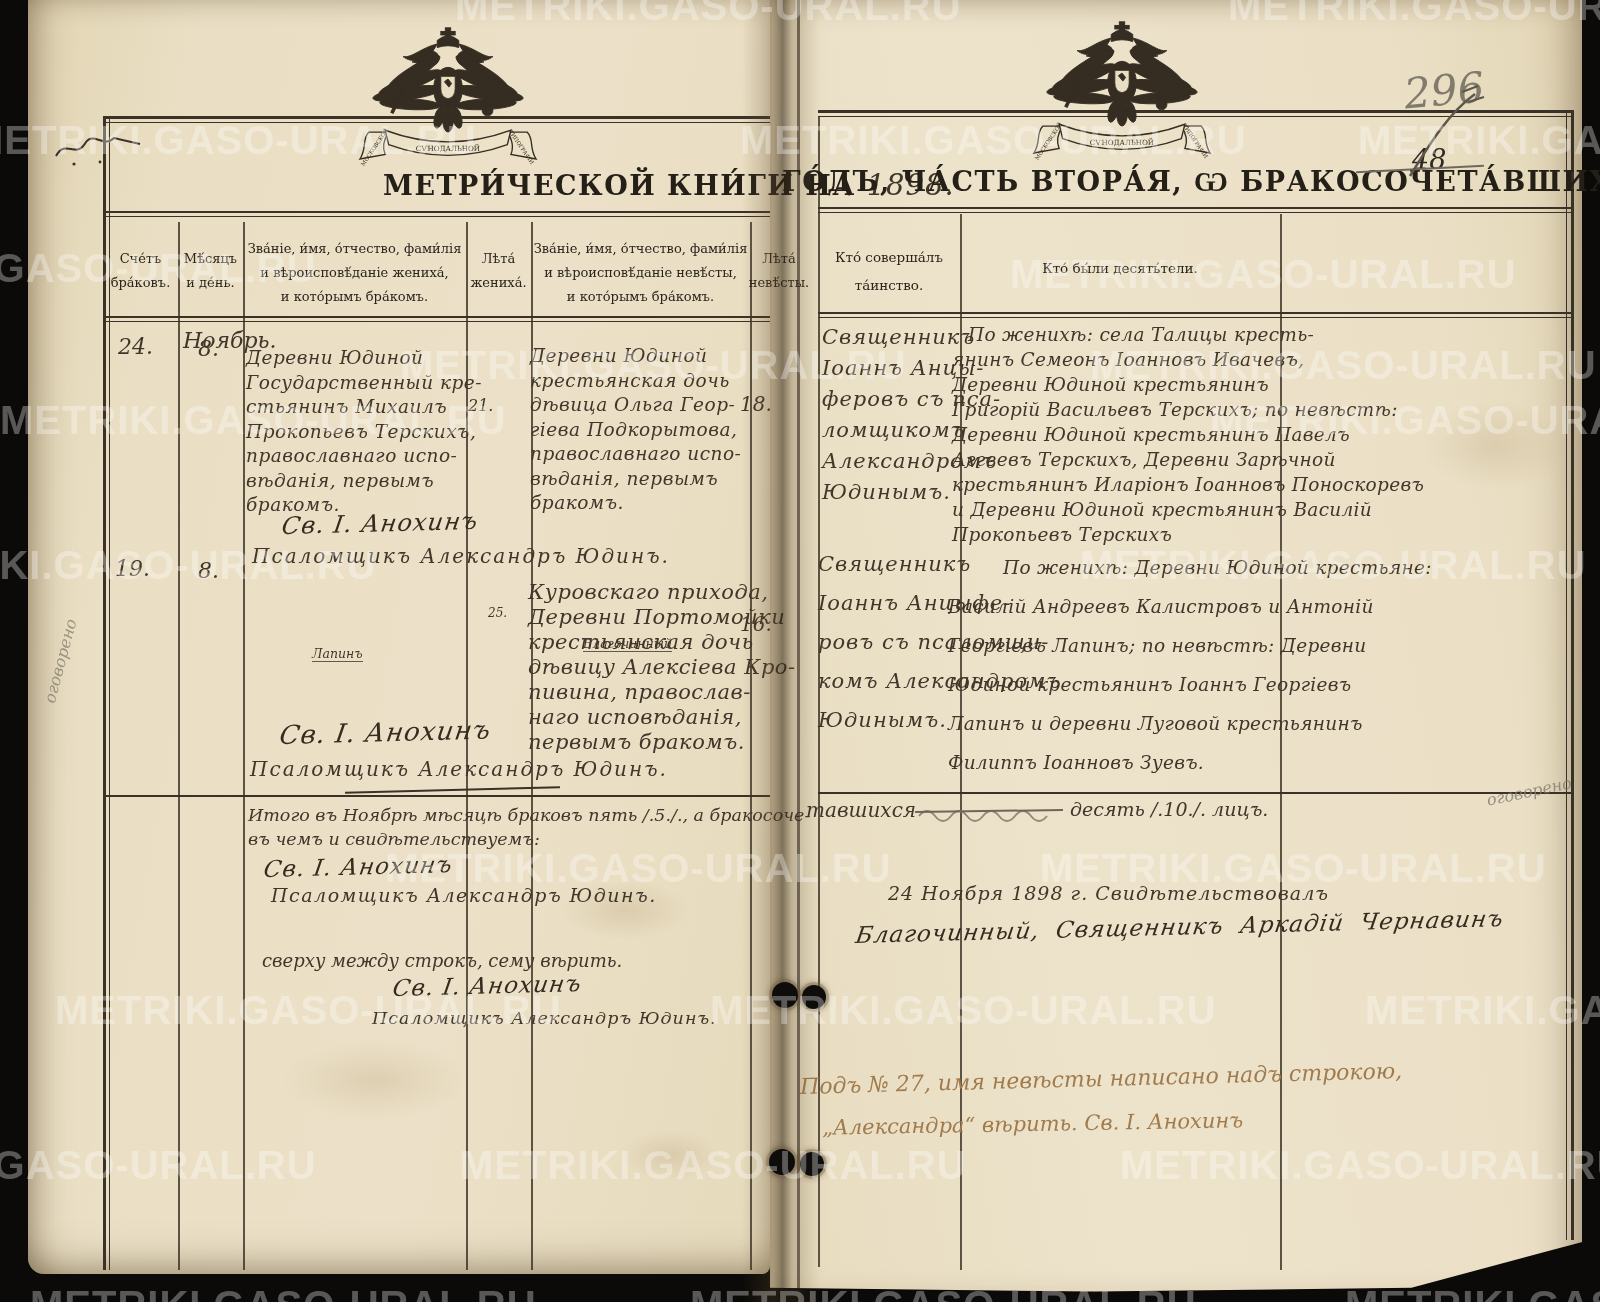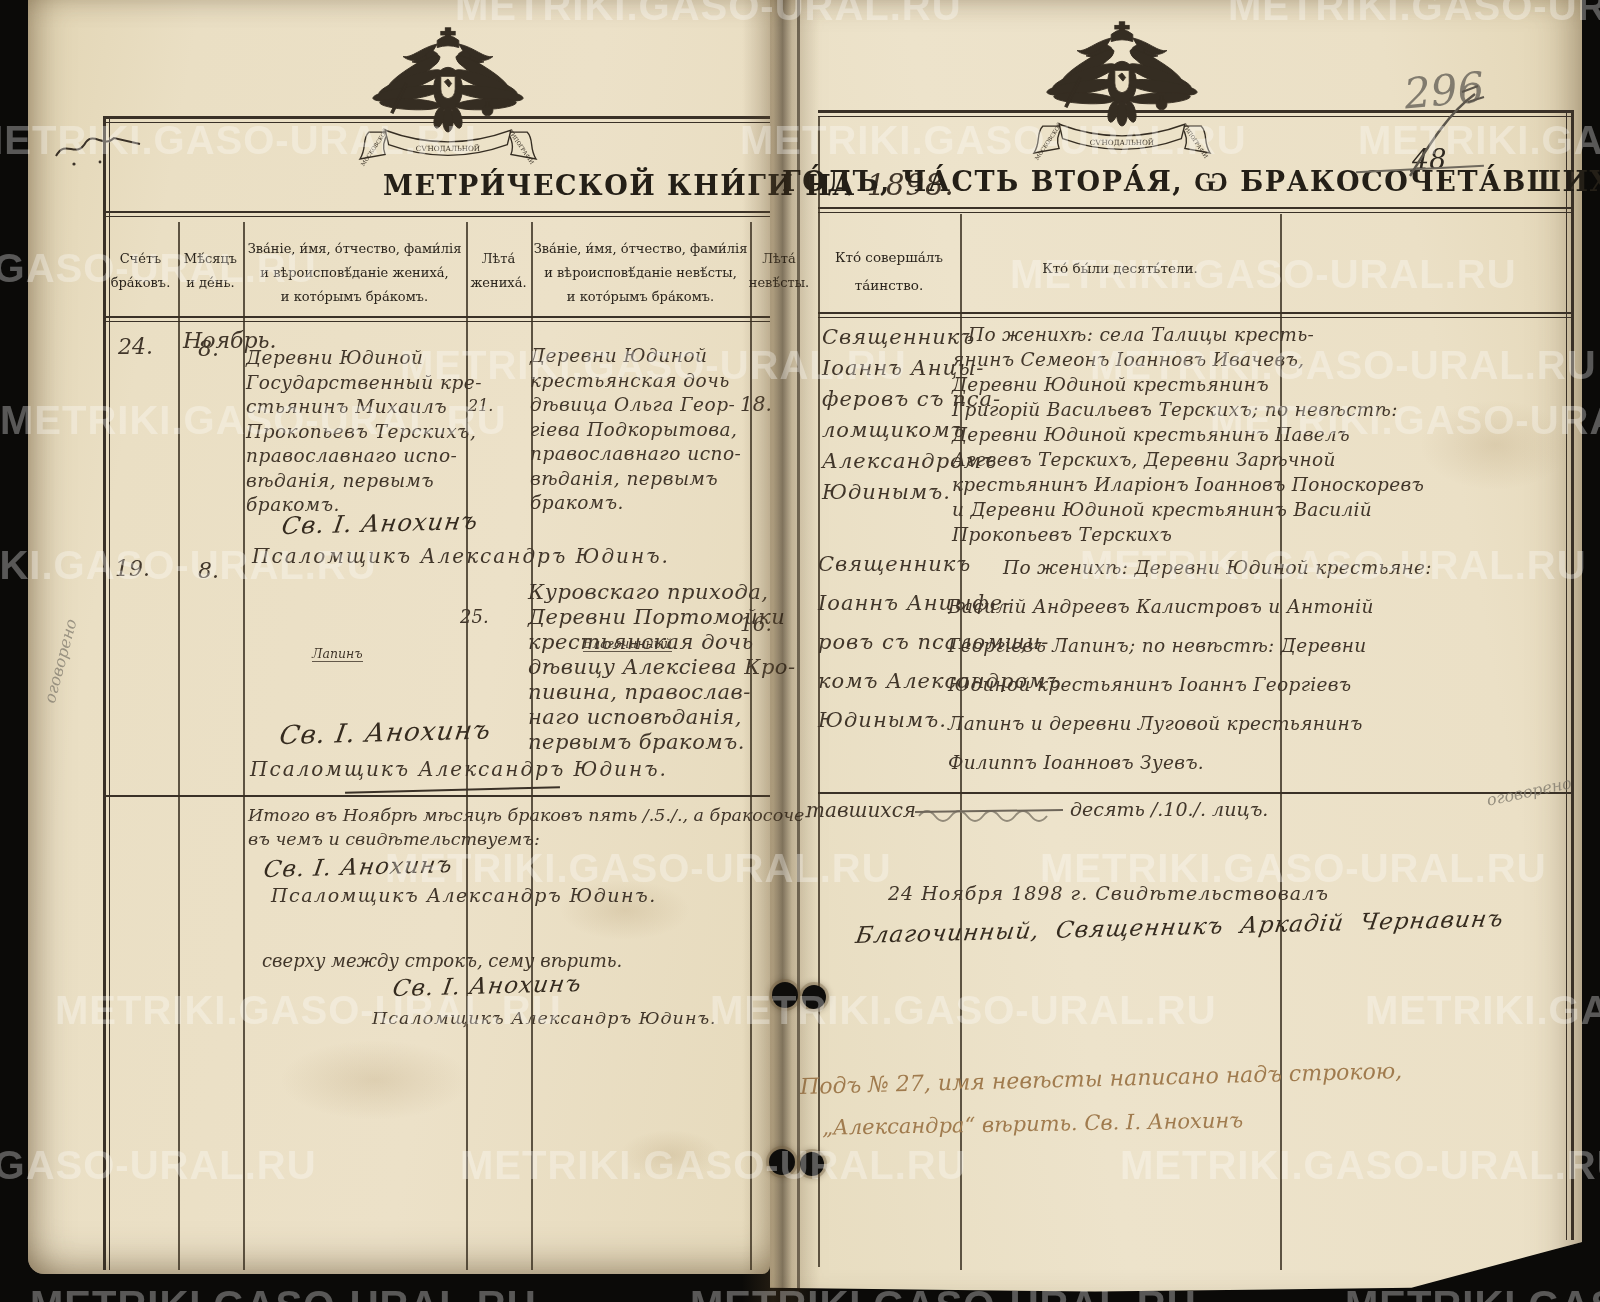--- a/index.html
+++ b/index.html
@@ -182,21 +182,21 @@
   <div class="hw" style="left:246px;top:346px;font-size:18.5px;line-height:24.5px;letter-spacing:.5px;">Деревни Юдиной<br>Государственный кре-<br>стьянинъ Михаилъ<br>Прокопьевъ Терскихъ,<br>православнаго испо-<br>вѣданія, первымъ<br>бракомъ.</div>
   <div class="hw" style="left:468px;top:396px;font-size:16px;">21.</div>
   <div class="hw" style="left:530px;top:344px;font-size:18.5px;line-height:24.5px;letter-spacing:.5px;">Деревни Юдиной<br>крестьянская дочь<br>дѣвица Ольга Геор-<br>гіева Подкорытова,<br>православнаго испо-<br>вѣданія, первымъ<br>бракомъ.</div>
   <div class="hw" style="left:740px;top:392px;font-size:20px;">18.</div>
   <div class="hw sig" style="left:284px;top:512px;font-size:24px;">Св. І. Анохинъ</div>
   <div class="hw" style="left:252px;top:544px;font-size:20px;letter-spacing:2px;">Псаломщикъ Александръ Юдинъ.</div>
 
   <div class="hw" style="left:115px;top:556px;font-size:22px;">19.</div>
   <div class="hw" style="left:198px;top:558px;font-size:22px;">8.</div>
   <span class="insert" style="left:312px;top:646px;">Лапинъ</span>
-  <div class="hw" style="left:460px;top:606px;font-size:18px;">25.</div>
+  <div class="hw" style="left:488px;top:606px;font-size:12px;">25.</div>
   <div class="hw" style="left:528px;top:580px;font-size:21px;line-height:25px;letter-spacing:.5px;">Куровскаго прихода,<br>Деревни Портомойки<br>крестьянская дочь<br>дѣвицу  Алексіева Кро-<br>пивина, православ-<br>наго исповѣданія,<br>первымъ бракомъ.</div>
   <span class="insert" style="left:583px;top:636px;">Благочинный</span>
   <div class="hw" style="left:740px;top:612px;font-size:20px;">16.</div>
   <div class="hw sig" style="left:282px;top:720px;font-size:26px;">Св. І. Анохинъ</div>
   <div class="hw" style="left:250px;top:757px;font-size:20px;letter-spacing:2px;">Псаломщикъ Александръ Юдинъ.</div>
   <div class="ln" style="left:345px;top:789px;width:215px;height:2px;transform:rotate(-1.5deg);"></div>
 
   <div class="hw" style="left:822px;top:322px;font-size:21px;line-height:31px;letter-spacing:1px;">Священникъ<br>Іоаннъ Анцы-<br>феровъ съ пса-<br>ломщикомъ<br>Александромъ<br>Юдинымъ.</div>
   <div class="hw" style="left:952px;top:322px;font-size:18.5px;line-height:25px;letter-spacing:.3px;text-indent:16px;">По женихѣ: села Талицы кресть-<br>янинъ Семеонъ Іоанновъ Ивачевъ,<br>Деревни Юдиной крестьянинъ<br>Григорій Васильевъ Терскихъ; по невѣстѣ:<br>Деревни Юдиной крестьянинъ Павелъ<br>Аггеевъ Терскихъ, Деревни Зарѣчной<br>крестьянинъ Иларіонъ Іоанновъ Поноскоревъ<br>и Деревни Юдиной крестьянинъ Василій<br>Прокопьевъ Терскихъ</div>
 

